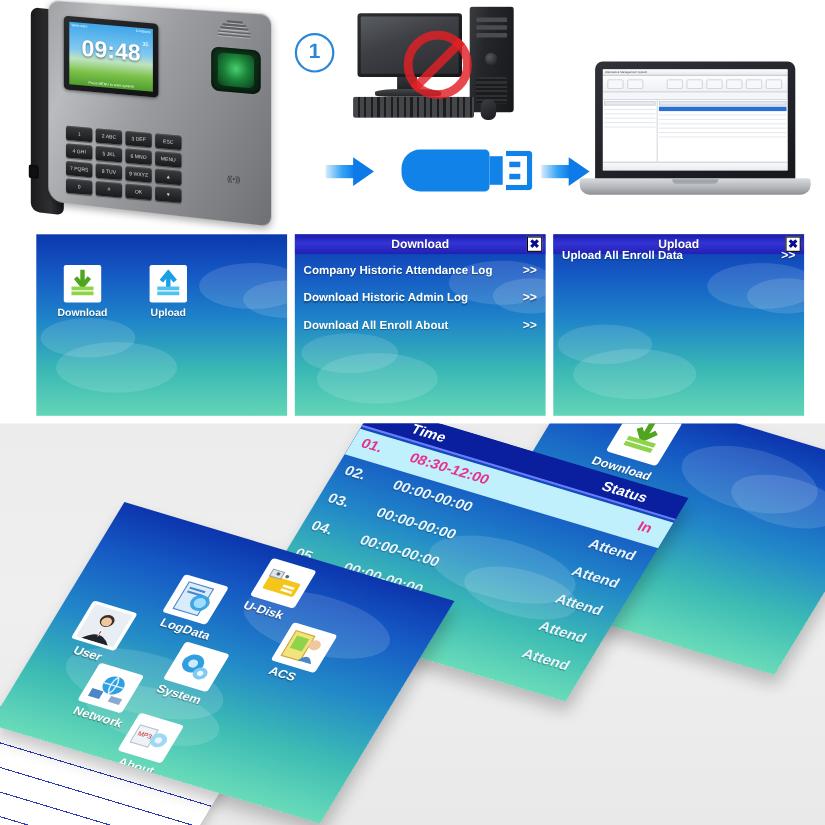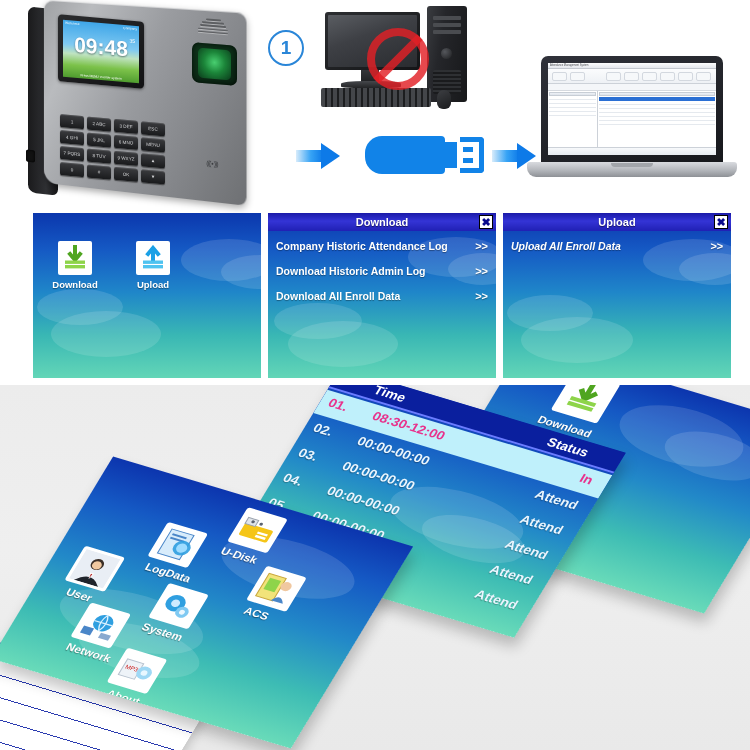--- a/index.html
+++ b/index.html
@@ -498,35 +498,35 @@
 
       <div class="menu-row" style="top:22px;">
         <span>Company Historic Attendance Log</span>
         <span class="chev">&gt;&gt;</span>
       </div>
       <div class="menu-row" style="top:47px;">
         <span>Download Historic Admin Log</span>
         <span class="chev">&gt;&gt;</span>
       </div>
       <div class="menu-row" style="top:72px;">
-        <span>Download All Enroll Data</span>
+        <span>Download All Enroll About</span>
         <span class="chev">&gt;&gt;</span>
       </div>
     </div>
 
     <div class="panel" id="p3">
       <div class="bub" style="left:140px; top:26px; width:100px; height:42px;"></div>
       <div class="bub" style="left:176px; top:40px; width:72px; height:32px;"></div>
       <div class="bub" style="left:4px; top:82px; width:86px; height:36px;"></div>
       <div class="bub" style="left:18px; top:104px; width:112px; height:46px;"></div>
 
       <div class="panel-title">Upload</div>
       <div class="panel-close">✖</div>
 
-      <div class="menu-row" style="top:22px;font-style:italic;">
+      <div class="menu-row" style="top:8px;">
         <span>Upload All Enroll Data</span>
         <span class="chev">&gt;&gt;</span>
       </div>
     </div>
   </div>
 
   <div class="bottom">
 
     <div class="sheet">
       <div class="hdr"></div>

